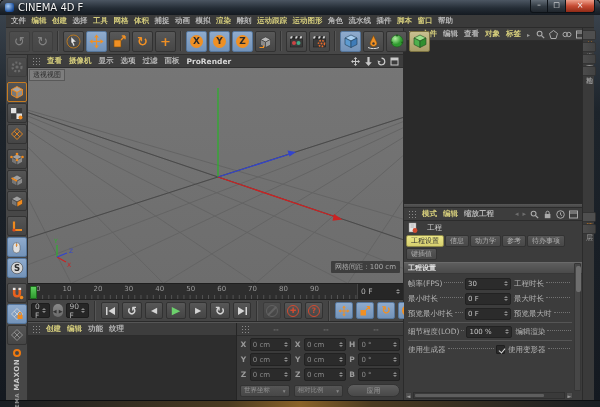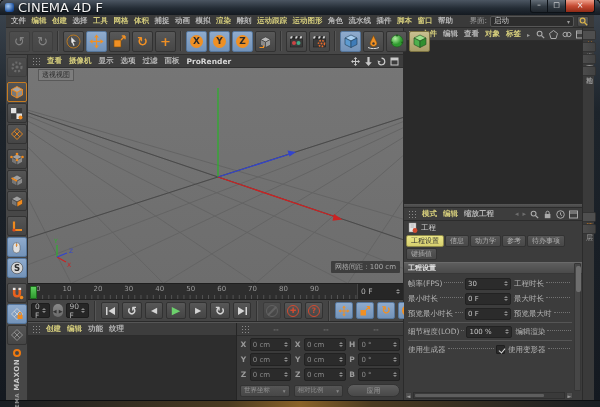--- a/index.html
+++ b/index.html
@@ -1,21 +1,21 @@
 <!DOCTYPE html>
 <html><head>
 <meta charset="utf-8">
 <style>
 *{box-sizing:border-box;margin:0;padding:0;}
 body{margin:0;background:#888;font-family:"DejaVu Sans",sans-serif;}
 .win{width:600px;height:407px;position:relative;background:#3f3f3f;border-radius:5px 5px 0 0;overflow:hidden;box-shadow:0 0 0 1px #05070a,0 2px 8px rgba(0,0,0,.5);}
 
 .titlebar{height:15px;background:linear-gradient(#4c5662,#242c35 55%,#141a21);display:flex;align-items:center;padding:0 5px;gap:4px;border-radius:5px 5px 0 0;}
 .appicon{width:9px;height:9px;border-radius:2px;background:radial-gradient(circle at 35% 35%,#aacdf4,#1c4f9c 70%,#0d2f66);flex:none;}
-.title{color:#f2f2f2;font-size:13px;text-shadow:0 1px 2px #000;white-space:nowrap;}
+.title{color:#f2f2f2;font-size:10px;text-shadow:0 1px 2px #000;white-space:nowrap;}
 .winbtns{margin-left:auto;display:flex;margin-top:-3px;height:13px;}
 .wbtn{height:13px;border:1px solid #0d1217;border-top:none;display:flex;align-items:center;justify-content:center;color:#eee;font-size:7px;line-height:1;background:linear-gradient(#626c76,#313941 55%,#20262d);}
 .wbtn.min{width:18px;border-radius:0 0 0 3px;}
 .wbtn.max{width:17px;border-left:none;border-right:none;}
 .wbtn.close{width:30px;background:linear-gradient(#efa18c,#c64b33 50%,#8f2a16);border-radius:0 0 3px 0;font-size:8px;}
 
 .mid{display:flex;height:385px;}
 .edge{width:6px;background:linear-gradient(180deg,#39424c,#1d242b 25%,#141920);flex:none;}
 .content{flex:1;display:flex;flex-direction:column;min-width:0;background:#424242;}
 
@@ -48,21 +48,21 @@
 .vtext{writing-mode:vertical-rl;transform:rotate(180deg);font-size:7px;font-weight:bold;color:#c8c8c8;letter-spacing:.5px;}
 .vtext.small{font-size:5.5px;color:#9a9a9a;}
 .oring{width:8px;height:8px;border:2.5px solid #ef7a10;border-radius:50%;}
 .center{flex:1;display:flex;flex-direction:column;min-width:0;}
 
 .viewport{height:228px;position:relative;background:linear-gradient(#767676,#6d6d6d);overflow:hidden;flex:none;}
 .vpsvg{position:absolute;left:0;top:0;}
 .vpmenu{position:relative;height:13px;background:#3d3d3d;border-bottom:1px solid #2f2f2f;display:flex;align-items:center;gap:7px;padding:0 4px;font-size:7.5px;color:#b5b5b5;z-index:3;}
 .vpmenu .mi.hl{color:#d5cd7c;}
 .vpctl{margin-left:auto;display:flex;gap:4px;align-items:center;}
-.viewlabel{position:absolute;left:10px;top:14px;background:#7d7d7d;border:1px solid #595959;color:#2d2d2d;font-size:7px;padding:0 3px;line-height:10px;z-index:3;}
+.viewlabel{position:absolute;left:1px;top:14px;background:#7d7d7d;border:1px solid #595959;color:#2d2d2d;font-size:7px;padding:0 3px;line-height:10px;z-index:3;}
 .gridinfo{position:absolute;right:3px;bottom:10px;background:rgba(56,56,56,.9);color:#ababab;font-size:7px;padding:1px 4px;border-radius:1px;z-index:3;}
 
 .ruler{height:17px;background:#2e2e2e;border-top:1px solid #1f1f1f;border-bottom:1px solid #222;display:flex;position:relative;flex:none;}
 .rticks{flex:1;display:flex;justify-content:space-between;padding:1px 38px 0 8px;font-size:7px;color:#9a9a9a;background-image:linear-gradient(90deg,#565656 1px,transparent 1px);background-size:6.15px 4px;background-repeat:repeat-x;background-position:2px 100%;}
 .playhead{position:absolute;left:2px;top:2px;width:7px;height:13px;background:linear-gradient(#5ed05e,#2f9a2f);border-radius:1px;border:1px solid #1d6b1d;}
 .rframe{width:46px;flex:none;background:#262626;border-left:1px solid #444;display:flex;align-items:center;padding:0 3px;color:#b5b5b5;font-size:7.5px;gap:2px;}
 
 .transport{height:22px;background:#454545;border-bottom:1px solid #2a2a2a;display:flex;align-items:center;padding:0 3px;gap:3px;flex:none;}
 .tfield{width:42px;height:15px;background:#262626;border:1px solid #1d1d1d;border-radius:2px;color:#b5b5b5;font-size:7.5px;display:flex;align-items:center;padding:0 3px;gap:2px;}
 .minipill{width:22px;height:13px;background:linear-gradient(#8a8a8a,#6a6a6a);border-radius:6px;display:flex;align-items:center;justify-content:center;gap:2px;color:#333;font-size:5px;}
@@ -92,21 +92,21 @@
 .cfoot{display:flex;align-items:center;gap:4px;padding:2px 3px 3px 3px;}
 .cddl{width:52px;height:12px;background:linear-gradient(#555,#474747);border:1px solid #333;border-radius:2px;display:flex;align-items:center;padding:0 3px;font-size:6.5px;color:#8f8f8f;}
 .cddl .arr{margin-left:auto;font-size:5.5px;color:#888;}
 .apply{margin-left:auto;width:56px;height:13px;background:linear-gradient(#5e5e5e,#484848);border:1px solid #333;border-radius:7px;color:#9a9a9a;font-size:7px;display:flex;align-items:center;justify-content:center;}
 
 .rightcol{flex:1;display:flex;flex-direction:column;min-width:0;background:#3c3c3c;}
 .om{height:176px;flex:none;display:flex;flex-direction:column;border-bottom:1px solid #2a2a2a;}
 .ombody{flex:1;background:#2a2a2a;}
 .splitter{height:4px;background:linear-gradient(#575757,#474747);border-bottom:1px solid #2c2c2c;flex:none;}
 .am{flex:1;display:flex;flex-direction:column;min-height:0;position:relative;}
-.objrow{height:13px;display:flex;align-items:center;gap:3px;padding:0 4px;font-size:7.5px;color:#cfcfcf;background:#3c3c3c;text-align:center;}
+.objrow{height:13px;display:flex;align-items:center;gap:9px;padding:0 4px;font-size:7.5px;color:#cfcfcf;background:#3c3c3c;text-align:center;}
 .amtabs{display:flex;gap:1px;padding:1px 2px;flex-wrap:wrap;}
 .atab{height:12px;padding:0 4px;background:linear-gradient(#565656,#484848);border:1px solid #333;border-radius:2px;color:#b0b0b0;font-size:7px;display:flex;align-items:center;}
 .atab.active{background:linear-gradient(#ece789,#d6cf6e);border-color:#8f8a4a;color:#2b2b2b;}
 .secbar{height:12px;margin-top:1px;background:linear-gradient(#5e5e5e,#4a4a4a);border-top:1px solid #6a6a6a;border-bottom:1px solid #383838;display:flex;align-items:center;padding:0 4px;font-size:7px;font-weight:bold;color:#e3e3e3;}
 .ambody{flex:1;padding:2px 10px 2px 4px;overflow:hidden;position:relative;font-size:7.5px;color:#b3b3b3;}
 .arow{display:flex;align-items:center;height:15px;}
 .albl{flex:none;white-space:nowrap;}
 .dots{flex:1;border-bottom:1px dotted #737373;margin:0 2px 3px 2px;min-width:3px;}
 .afield{width:46px;flex:none;height:12px;background:#2b2b2b;border:1px solid #222;border-radius:2px;display:flex;align-items:center;padding:0 2px;color:#c5c5c5;font-size:7px;gap:1px;}
 .aright{width:58px;flex:none;display:flex;align-items:center;overflow:hidden;white-space:nowrap;margin-left:3px;}
@@ -166,33 +166,20 @@
         <span class="mi hl">渲染</span>
         <span class="mi">雕刻</span>
         <span class="mi hl">运动跟踪</span>
         <span class="mi hl">运动图形</span>
         <span class="mi">角色</span>
         <span class="mi">流水线</span>
         <span class="mi">插件</span>
         <span class="mi hl">脚本</span>
         <span class="mi hl">窗口</span>
         <span class="mi">帮助</span>
-        <span class="iface">
-          <span>界面:</span>
-          <span class="combo">
-              <span>启动</span>
-              <span class="arr">▾</span>
-            </span>
-          <span class="sbtn">
-              <svg width="9" height="9">
-                <circle cx="3.6" cy="3.6" r="2.4" fill="none" stroke="#d8b24a" stroke-width="1.2"></circle>
-                <line x1="5.5" y1="5.5" x2="8.2" y2="8.2" stroke="#d8b24a" stroke-width="1.3"></line>
-              </svg>
-            </span>
-        </span>
       </div>
 
       <div class="appbody">
 
         <div class="maincol">
 
           <div class="toolbar">
             <span class="tb dis">
                 <span class="glyph">↺</span>
               </span>

